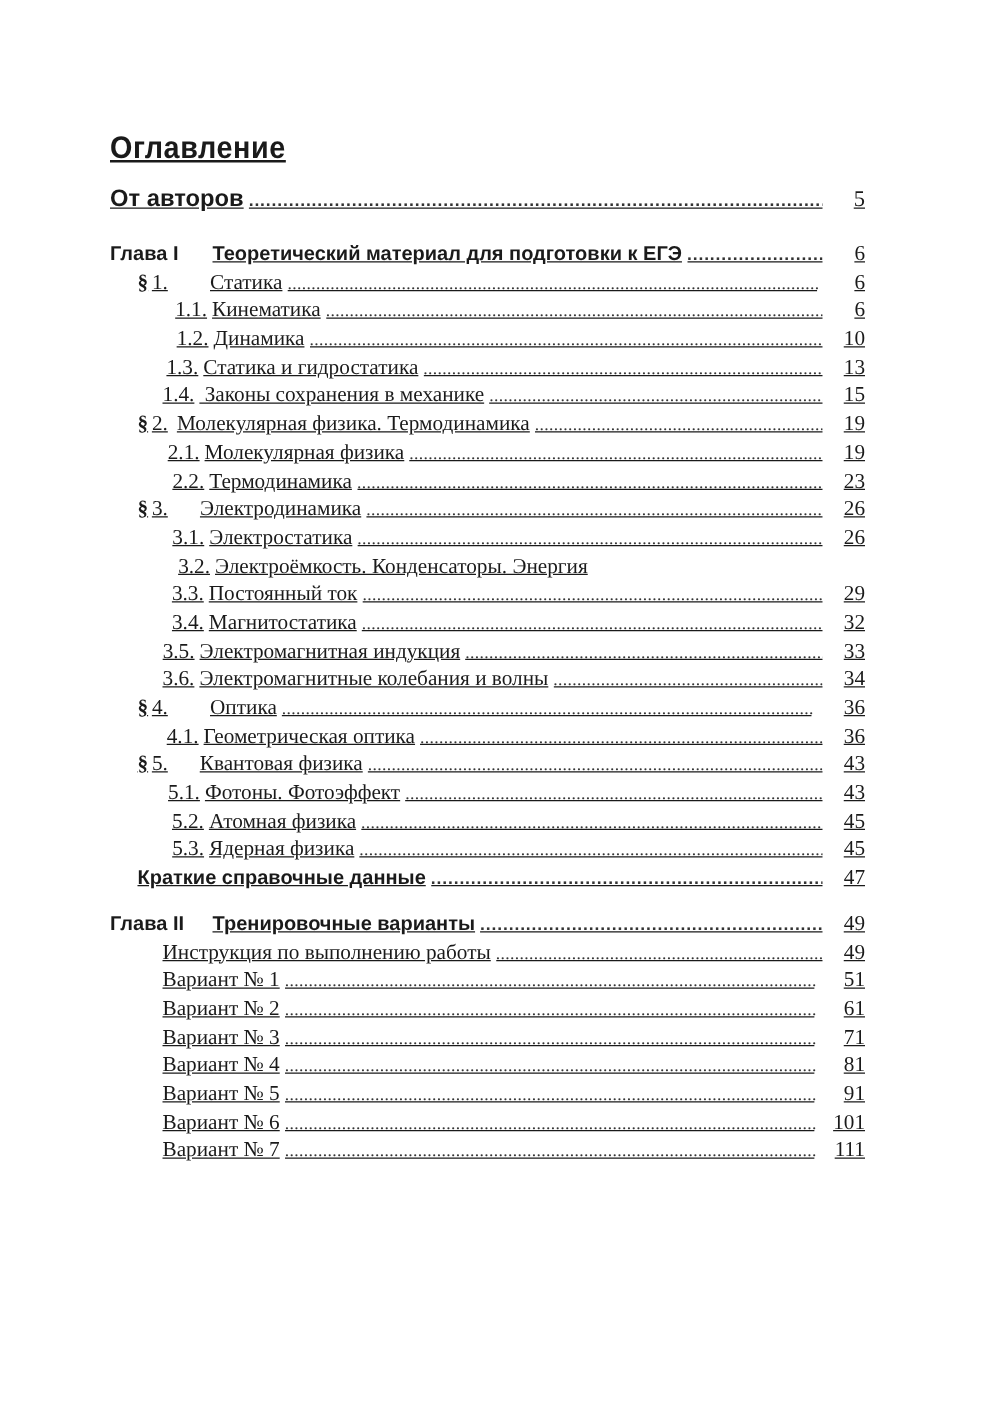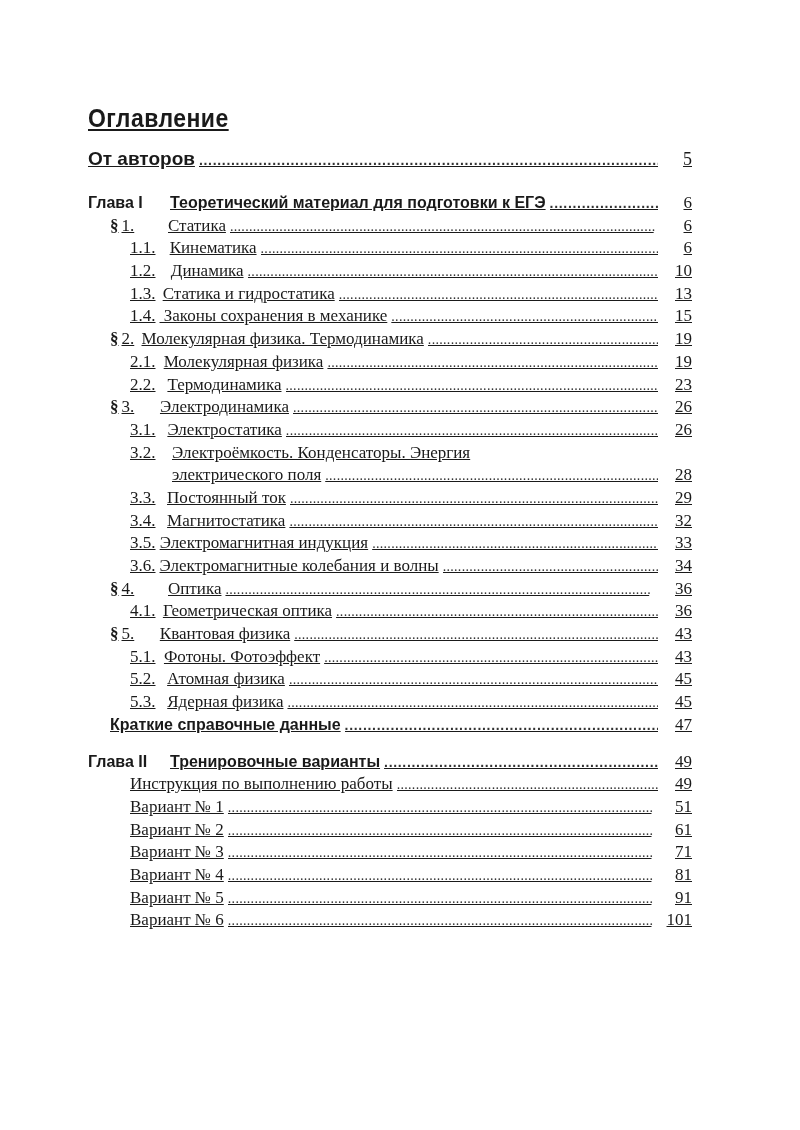--- a/index.html
+++ b/index.html
@@ -82,21 +82,21 @@
     }
     .row.authors .page-num {
       font-size: 18px;
     }
     .spacer-lg { height: 20px; }
     .spacer-md { height: 14px; }
 
     .ch-label { width: 82px; display: inline-block; }
     .par-num { display: inline-block; width: 58px; padding-left: 22px; }
     .par-num .sect { font-weight: 700; margin-right: 3px; }
-    .sub-num { display: inline-block; padding-left: 42px; width: 38px; }
+    .sub-num { display: inline-block; padding-left: 42px; width: 38px; text-align: right; }
     .sub-cont { padding-left: 80px; }
     .variant { padding-left: 42px; }
     .ref-data { padding-left: 22px; }
   </style>
 </head>
 <body>
 
 <div class="page">
   <div class="toc-title">Оглавление</div>
 
@@ -174,25 +174,20 @@
     <span class="sub-num">3.1.</span>
     <span class="label" style="padding-left:4px">Электростатика</span>
     <span class="leader"></span>
     <span class="page-num">26</span>
   </div>
   <div class="row">
     <span class="sub-num">3.2.</span>
     <span class="label" style="padding-left:4px">Электроёмкость. Конденсаторы. Энергия</span>
   </div>
   <div class="row">
-    <span class="label sub-cont" style="padding-left:84px">электрического поля</span>
-    <span class="leader"></span>
-    <span class="page-num">28</span>
-  </div>
-  <div class="row">
     <span class="sub-num">3.3.</span>
     <span class="label" style="padding-left:4px">Постоянный ток</span>
     <span class="leader"></span>
     <span class="page-num">29</span>
   </div>
   <div class="row">
     <span class="sub-num">3.4.</span>
     <span class="label" style="padding-left:4px">Магнитостатика</span>
     <span class="leader"></span>
     <span class="page-num">32</span>
@@ -289,13 +284,18 @@
   <div class="row">
     <span class="label variant">Вариант № 5</span>
     <span class="leader"></span>
     <span class="page-num">91</span>
   </div>
   <div class="row">
     <span class="label variant">Вариант № 6</span>
     <span class="leader"></span>
     <span class="page-num">101</span>
   </div>
+  <div class="row">
+    <span class="label variant">Вариант № 7</span>
+    <span class="leader"></span>
+    <span class="page-num">111</span>
+  </div>
 </div>
 
 </body></html>

